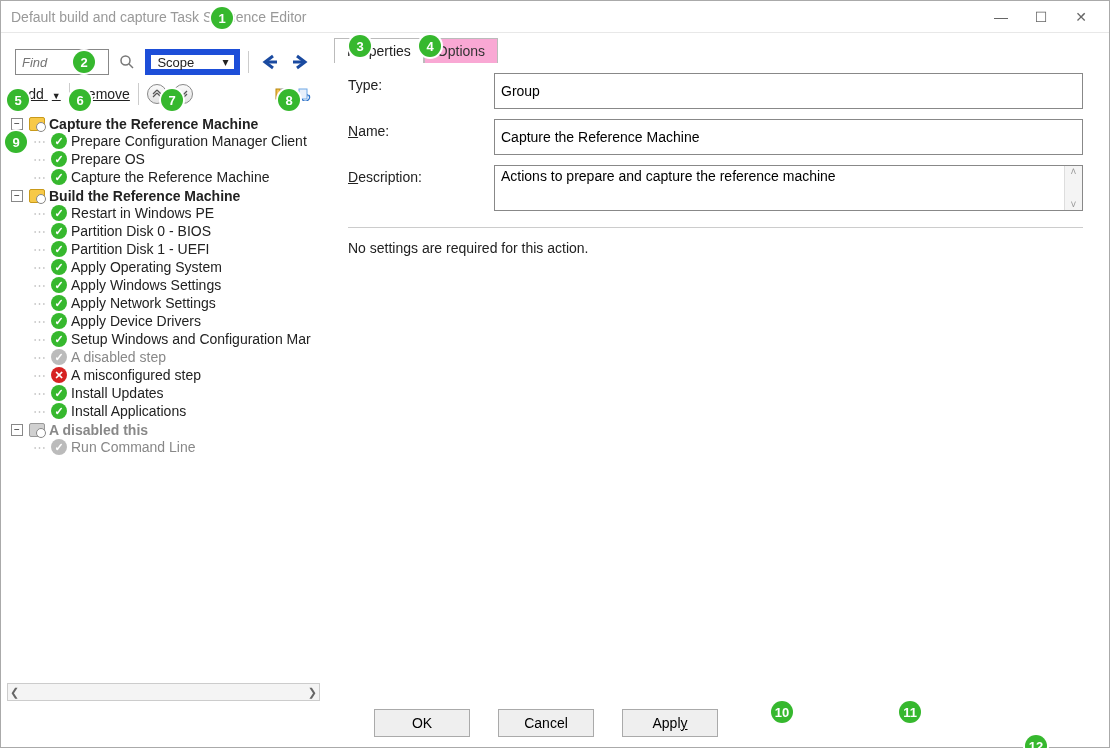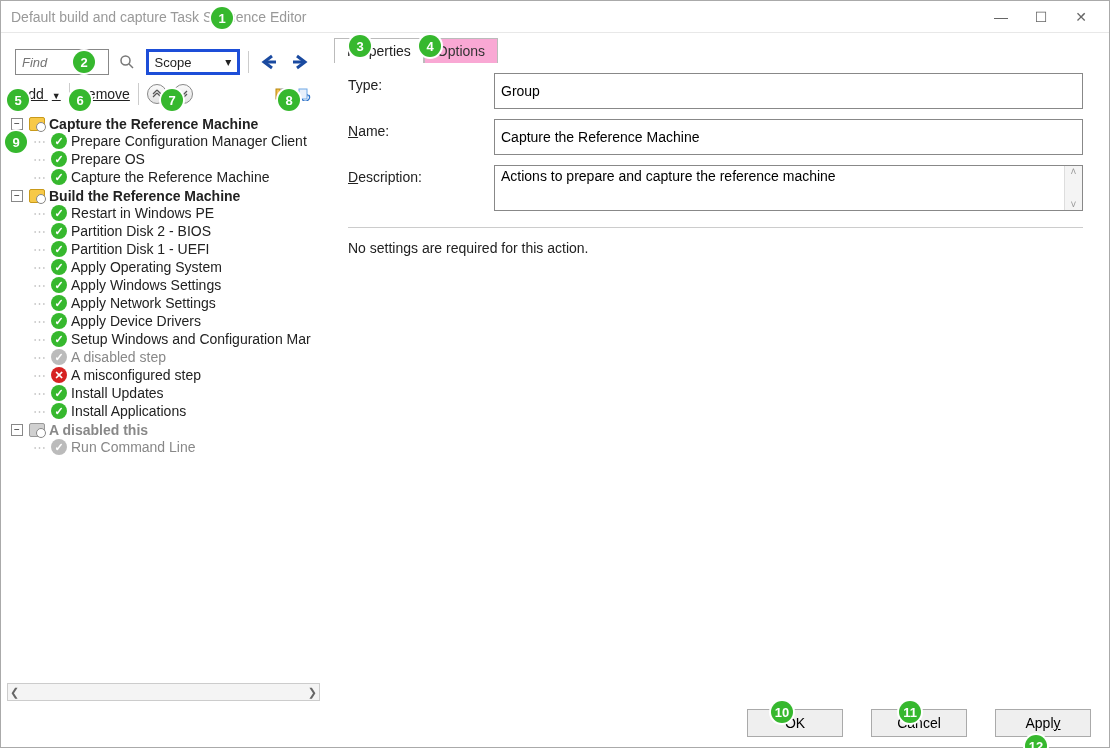--- a/index.html
+++ b/index.html
@@ -77,21 +77,21 @@
   }
   .icon-btn {
     width: 26px;
     height: 26px;
     display: inline-flex;
     align-items: center;
     justify-content: center;
     cursor: pointer;
   }
   .scope-select {
-    border: 3px solid #1d4ed8;
+    border: 6px solid #1d4ed8;
     height: 26px;
     padding: 0 6px;
     width: 100px;
     display: flex;
     align-items: center;
     justify-content: space-between;
     background: #fff;
     text-align: center;
   }
   .scope-select .chev { font-size: 12px; }
@@ -236,21 +236,21 @@
     font-size: 14px;
   }
   .desc-wrap { display:flex; flex:1; border:1px solid #888; height:46px; }
   .desc-wrap textarea { border:none; outline:none; flex:1; font-size:14px; padding:2px 6px; font-family:inherit; resize:none; }
   .desc-scroll { width:18px; display:flex; flex-direction:column; justify-content:space-between; align-items:center; background:#f4f4f4; border-left:1px solid #ddd;}
   .desc-scroll span { font-size:10px; color:#999; cursor:pointer; }
   .hr { border:none; border-top:1px solid #ccc; margin:6px 0 2px 0;}
   .no-settings { font-size:14px; color:#222; }
   .footer-buttons {
     display:flex;
-    justify-content:flex-end;
+    justify-content:center;
     gap: 28px;
     padding: 8px 18px 10px 0;
   }
   .btn {
     min-width: 96px;
     height: 28px;
     border: 1px solid #aaa;
     background: #efefef;
     font-size: 14px;
     cursor: pointer;
@@ -426,21 +426,21 @@
                     <div class="node">
                       <span style="color: rgb(187, 187, 187); width: 14px;">⋯</span>
                       <span class="step-icon ok">✓</span>
                       <span class="step-label">Restart in Windows PE</span>
                     </div>
                   </li>
                   <li>
                     <div class="node">
                       <span style="color: rgb(187, 187, 187); width: 14px;">⋯</span>
                       <span class="step-icon ok">✓</span>
-                      <span class="step-label">Partition Disk 2 - BIOS</span>
+                      <span class="step-label">Partition Disk 0 - BIOS</span>
                     </div>
                   </li>
                   <li>
                     <div class="node">
                       <span style="color: rgb(187, 187, 187); width: 14px;">⋯</span>
                       <span class="step-icon ok">✓</span>
                       <span class="step-label">Partition Disk 1 - UEFI</span>
                     </div>
                   </li>
                   <li>

